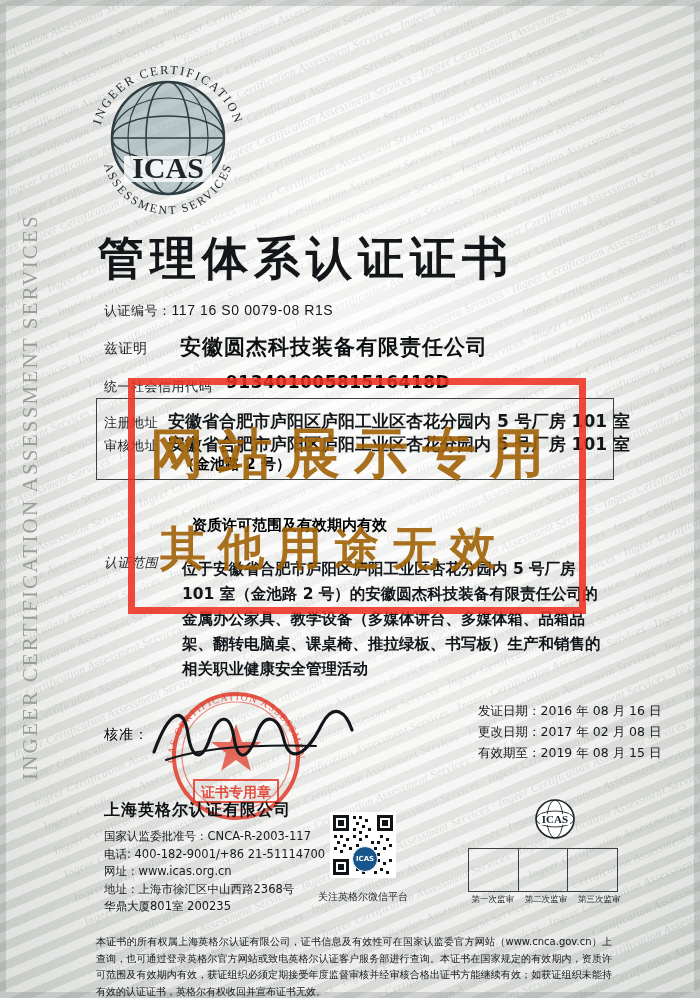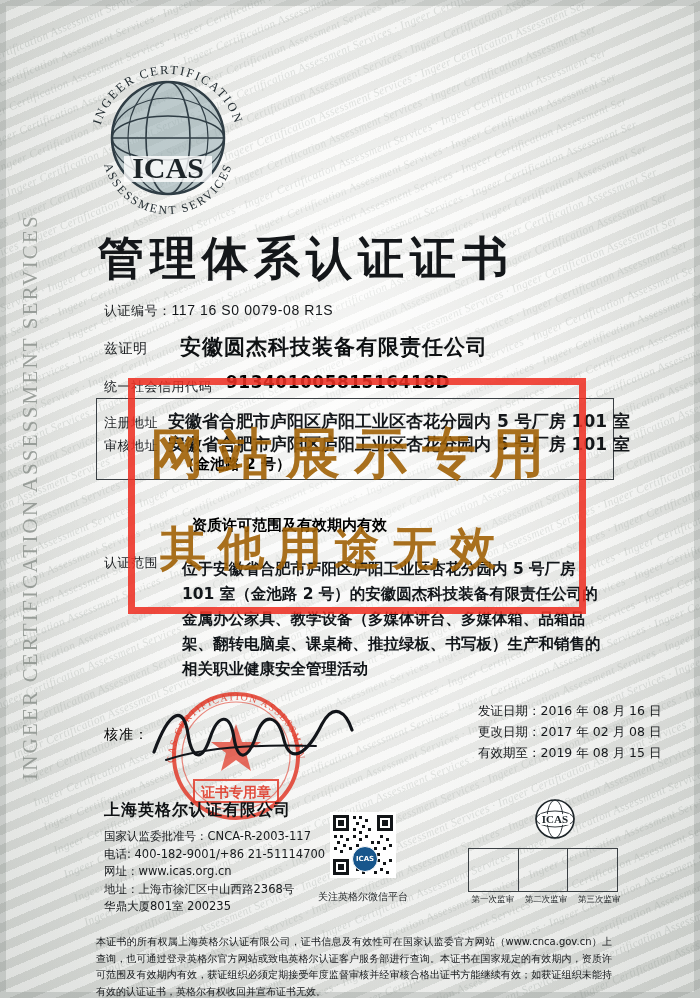--- a/index.html
+++ b/index.html
@@ -138,21 +138,21 @@
   .addr2 { position: absolute; left: 104px; top: 433px; }
   .addr-sub { position: absolute; left: 180px; top: 455px; font-weight: bold; font-size: 15px; }
   .addr1 .val, .addr2 .val { font-weight: bold; font-size: 17px; }
   .addr1 .lbl, .addr2 .lbl { font-size: 13px; }
   .gap { display: inline-block; width: 10px; }
 
   .std-row { position: absolute; left: 104px; top: 492px; }
   .std-row .val { font-weight: bold; font-size: 15px; letter-spacing: 0.3px; }
   .std-name { position: absolute; left: 192px; top: 516px; font-weight: bold; font-size: 15px; }
 
-  .scope-row { position: absolute; left: 104px; top: 552px; }
+  .scope-row { position: absolute; left: 104px; top: 552px; font-style: italic; }
   .scope-text {
     position: absolute;
     left: 182px; top: 548px;
     width: 430px;
     font-weight: bold;
     font-size: 15.5px;
     line-height: 25px;
     color: #12161a;
     margin-top: 9px;
   }

